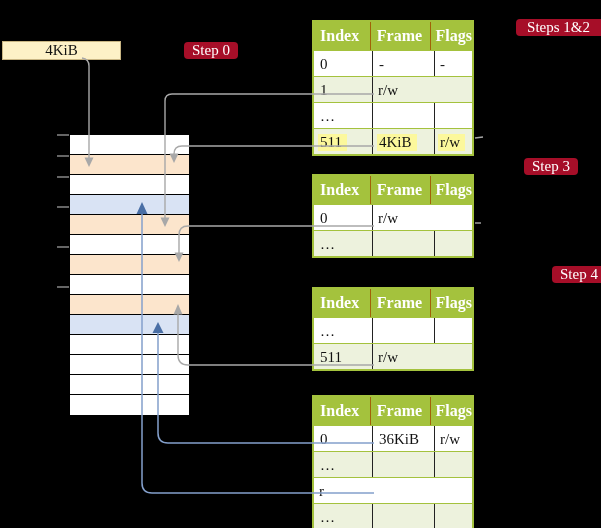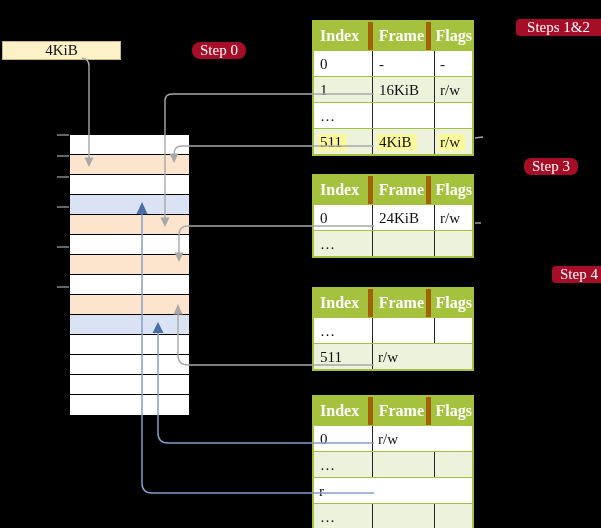--- a/index.html
+++ b/index.html
@@ -9,32 +9,32 @@
 
   
   .legend{position:absolute;left:2px;top:41px;width:117px;height:17px;
           background:var(--legend-cream,#fdf1c7);border:1px solid #c8b583;
           text-align:center;font-size:15px;line-height:17px;color:#111;z-index:2;}
 
   
   .badge{position:absolute;background:var(--badge-crimson,#a60e28);color:#fff;
          font-size:15px;height:17px;line-height:17px;padding:0 8px;
          border-radius:4px;z-index:2;white-space:nowrap;text-align:right;}
-  #badge-step0{left:192px;top:42px;border-radius:8px;}
+  #badge-step0{left:184px;top:42px;}
   #badge-steps12{right:0;top:19px;border-radius:4px 0 0 4px;padding:0 11px;}
-  #badge-step3{left:524px;top:158px;border-radius:7px;}
+  #badge-step3{left:524px;top:158px;}
   #badge-step4{left:544px;top:266px;margin-left:8px;}
 
   
   .ptable{position:absolute;left:312px;width:158px;
           border:2px solid var(--header-green,#a4c23d);background:#84cc16;z-index:2;}
   .pt1{top:20px;} .pt2{top:174px;} .pt3{top:287px;} .pt4{top:395px;}
   .phead{display:flex;height:28px;background:var(--header-green,#a4c23d);}
   .phead .c{color:#fff;font-weight:bold;font-size:16px;line-height:28px;
-            border-left:5px solid #a16207;}
+            border-left:1px solid #a16207;}
   .prow{display:flex;height:25px;background:#fff;
         border-top:1px solid var(--header-green,#a4c23d);}
   .prow.tint{background:var(--row-tint,#edf2dd);}
   .prow .c{border-left:1px solid #222;font-size:15px;line-height:26px;color:#111;}
   .c{box-sizing:border-box;padding-left:6px;white-space:nowrap;}
   .c0{width:58px;} .c1{width:62px;} .c2{flex:1;padding-left:5px;font-family:Liberation Serif, serif;}
   .phead .c:first-child,.prow .c:first-child{border-left:none;}
   .hl{background:var(--highlight-yellow,#fcf89c);padding:0 5px 1px 2px;margin-left:-2px;}
 
   
@@ -88,21 +88,20 @@
         <div class="c c1">Frame</div>
         <div class="c c2">Flags</div>
       </div>
       <div class="prow">
         <div class="c c0">0</div>
         <div class="c c1">-</div>
         <div class="c c2">-</div>
       </div>
       <div class="prow tint">
         <div class="c c0">1</div>
-        <div class="c c1">16KiB</div>
         <div class="c c2">r/w</div>
       </div>
       <div class="prow">
         <div class="c c0">…</div>
         <div class="c c1"></div>
         <div class="c c2"></div>
       </div>
       <div class="prow tint">
         <div class="c c0"><span class="hl">511</span></div>
         <div class="c c1"><span class="hl">4KiB</span></div>
@@ -110,21 +109,20 @@
       </div>
     </div>
   <div class="ptable pt2">
       <div class="phead">
         <div class="c c0">Index</div>
         <div class="c c1">Frame</div>
         <div class="c c2">Flags</div>
       </div>
       <div class="prow">
         <div class="c c0">0</div>
-        <div class="c c1">24KiB</div>
         <div class="c c2">r/w</div>
       </div>
       <div class="prow tint">
         <div class="c c0">…</div>
         <div class="c c1"></div>
         <div class="c c2"></div>
       </div>
     </div>
   <div class="ptable pt3">
       <div class="phead">
@@ -143,20 +141,21 @@
       </div>
     </div>
   <div class="ptable pt4">
       <div class="phead">
         <div class="c c0">Index</div>
         <div class="c c1">Frame</div>
         <div class="c c2">Flags</div>
       </div>
       <div class="prow">
         <div class="c c0">0</div>
+        <div class="c c1">36KiB</div>
         <div class="c c2">r/w</div>
       </div>
       <div class="prow tint">
         <div class="c c0">…</div>
         <div class="c c1"></div>
         <div class="c c2"></div>
       </div>
       <div class="prow">
         <div class="c c2">r</div>
       </div>

